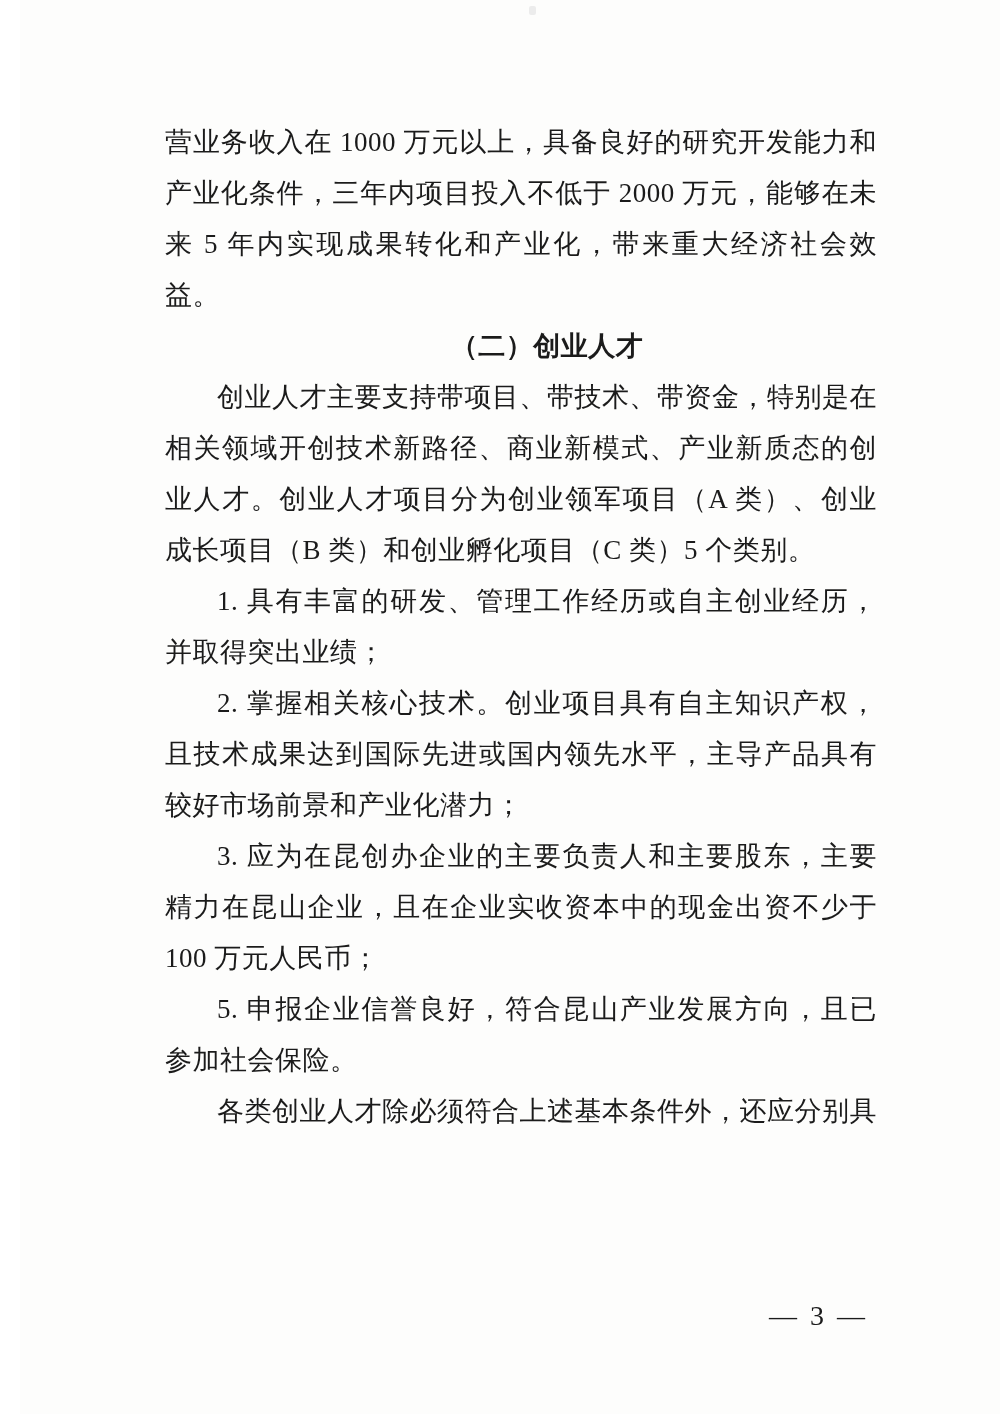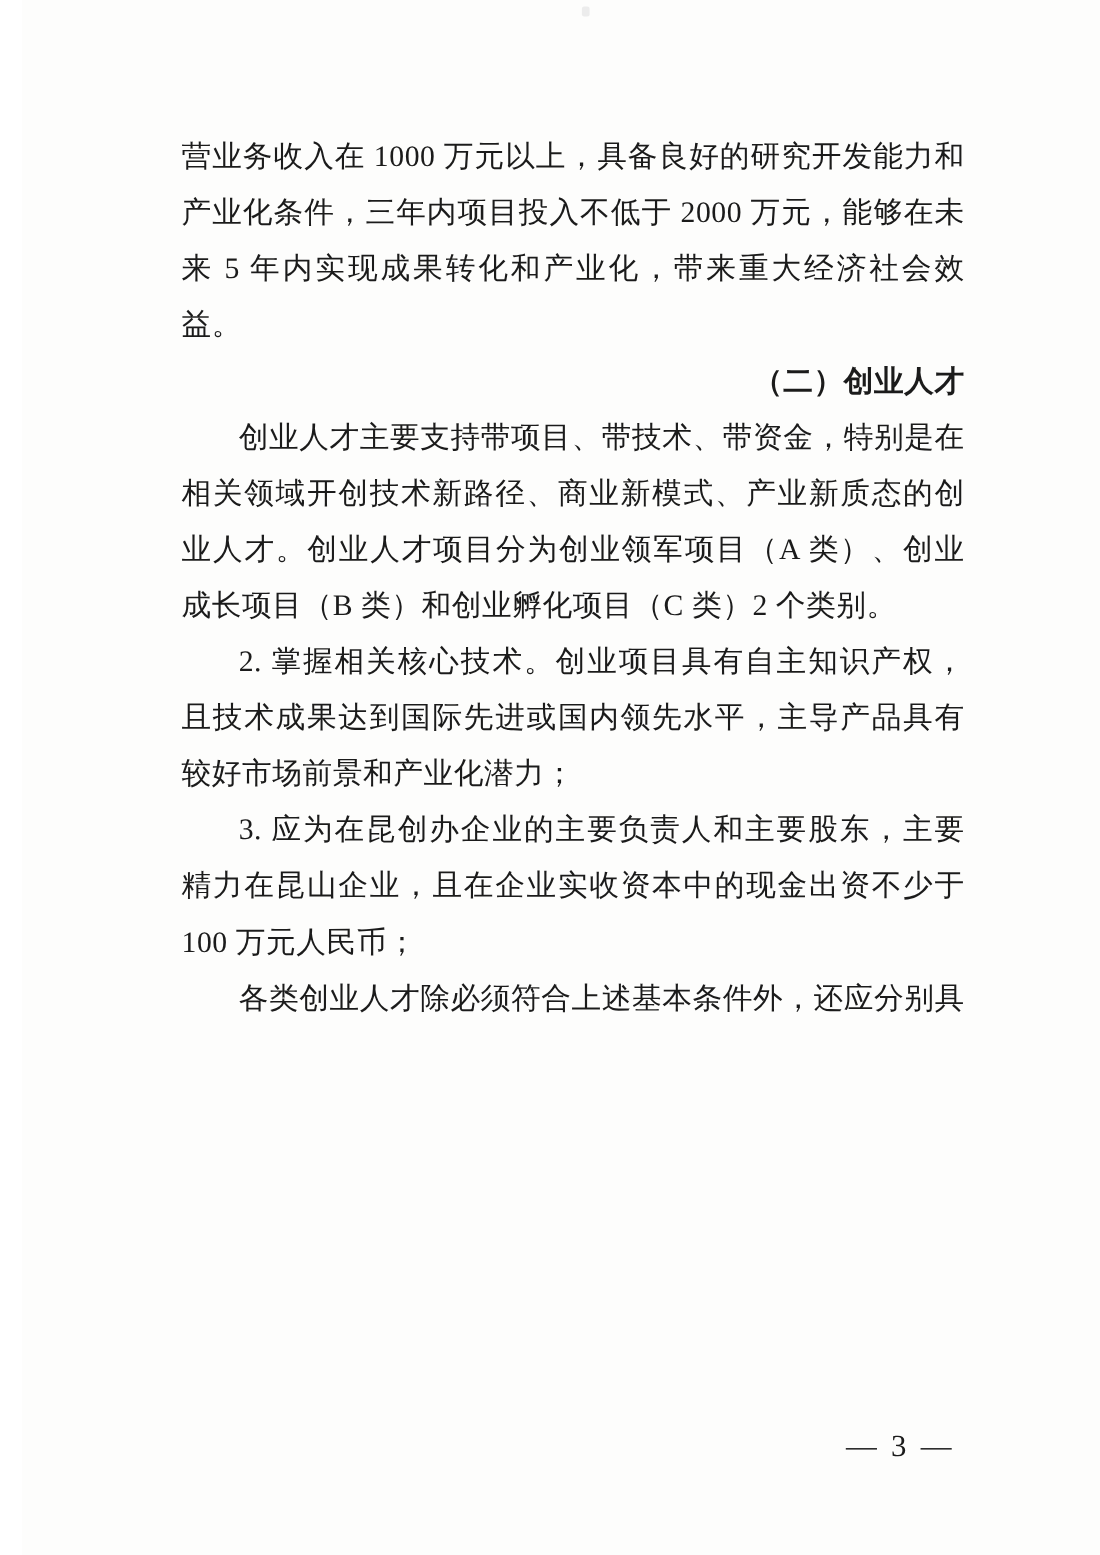--- a/index.html
+++ b/index.html
@@ -30,21 +30,21 @@
     text-align: justify;
     text-justify: inter-ideograph;
     text-indent: 52px;
     letter-spacing: 0.5px;
   }
   .para.continuation {
     text-indent: 0;
   }
   .para.heading {
     font-weight: bold;
-    text-align: right;
+    text-align: center;
   }
   .page-number {
     position: absolute;
     top: 1300px;
     right: 152px;
     font-size: 28px;
     letter-spacing: 3px;
     color: #1b1b1b;
   }
   .scan-speck {
@@ -58,19 +58,21 @@
   }
 </style>
 </head>
 <body>
 
 <div class="page">
   <div class="scan-speck"></div>
   <div class="content" id="paragraphs">
       <p class="para continuation">营业务收入在 1000 万元以上，具备良好的研究开发能力和产业化条件，三年内项目投入不低于 2000 万元，能够在未来 5 年内实现成果转化和产业化，带来重大经济社会效益。</p>
       <p class="para heading">（二）创业人才</p>
-      <p class="para body">创业人才主要支持带项目、带技术、带资金，特别是在相关领域开创技术新路径、商业新模式、产业新质态的创业人才。创业人才项目分为创业领军项目（A 类）、创业成长项目（B 类）和创业孵化项目（C 类）2 个类别。</p>
+      <p class="para body">创业人才主要支持带项目、带技术、带资金，特别是在相关领域开创技术新路径、商业新模式、产业新质态的创业人才。创业人才项目分为创业领军项目（A 类）、创业成长项目（B 类）和创业孵化项目（C 类）5 个类别。</p>
+      <p class="para body">1. 具有丰富的研发、管理工作经历或自主创业经历，并取得突出业绩；</p>
       <p class="para body">2. 掌握相关核心技术。创业项目具有自主知识产权，且技术成果达到国际先进或国内领先水平，主导产品具有较好市场前景和产业化潜力；</p>
       <p class="para body">3. 应为在昆创办企业的主要负责人和主要股东，主要精力在昆山企业，且在企业实收资本中的现金出资不少于 100 万元人民币；</p>
+      <p class="para body">5. 申报企业信誉良好，符合昆山产业发展方向，且已参加社会保险。</p>
       <p class="para body">各类创业人才除必须符合上述基本条件外，还应分别具</p>
     </div>
   <div class="page-number">— 3 —</div>
 </div>
 
 </body></html>

